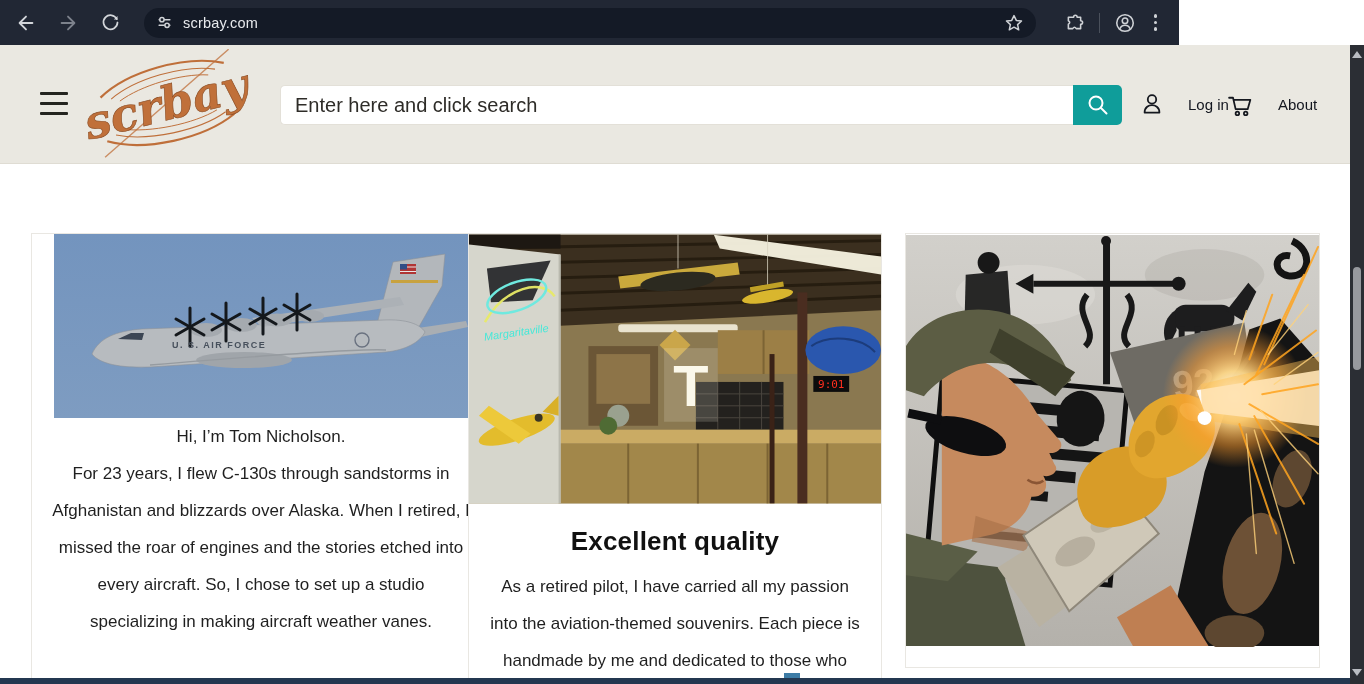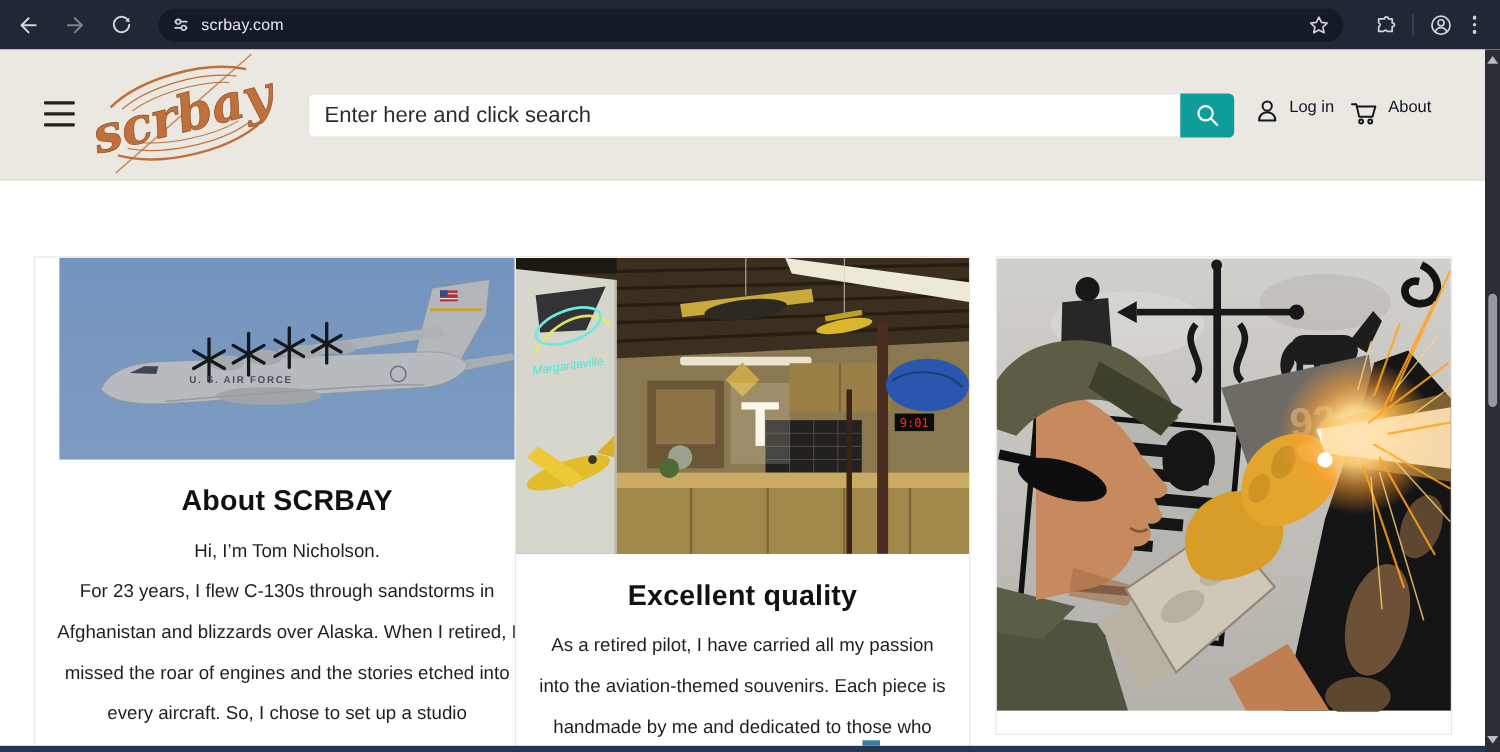--- a/index.html
+++ b/index.html
@@ -3,21 +3,21 @@
 <meta charset="utf-8">
 <style>
   * { margin:0; padding:0; box-sizing:border-box; }
   html,body { width:1364px; height:684px; }
   body {
     position:relative; overflow:hidden; background:#ffffff;
     font-family:"Liberation Sans", sans-serif;
   }
   
   .chrome {
-    position:absolute; top:0; left:0; width:1364px; height:45px;
+    position:absolute; top:0; left:0; width:1179px; height:45px;
     background:#212734; display:flex; align-items:center; padding:0 10px; gap:10px;
   }
   .chrome-btn {
     width:32px; height:32px; border-radius:50%; flex:0 0 auto;
     display:flex; align-items:center; justify-content:center; cursor:pointer;
   }
   .addr {
     flex:1 1 auto; height:30px; margin:0 8px 0 8px; max-width:1100px;
     background:#141a26; border-radius:15px; display:flex; align-items:center; padding:0 12px;
   }
@@ -43,21 +43,21 @@
     background:#ffffff; padding:0 14px; font-size:20px; color:#222;
     font-family:Liberation Sans, sans-serif; outline:none;
   }
   .search-input::placeholder { color:#2e2c28; opacity:1; }
   .search-btn {
     position:absolute; left:1073px; top:40px; width:49px; height:40px;
     background:#0f9d9a; border:none; border-radius:0 5px 5px 0;
     display:flex; align-items:center; justify-content:center; cursor:pointer;
   }
   .hdr-link {
-    position:absolute; top:44px; height:30px; display:flex; align-items:flex-start; gap:8px;
+    position:absolute; top:44px; height:30px; display:flex; align-items:center; gap:24px;
     color:#13161f; font-size:15px; cursor:pointer;
   }
   .hdr-login { left:1140px; }
   .hdr-cart  { left:1227px; }
 
   
   .card { position:absolute; background:#fff; border:1px solid #e9e7e2; overflow:hidden; }
   .card-about   { left:31px;  top:233px; width:460px; height:446px; border-bottom:none; }
   .card-quality { left:468px; top:233px; width:414px; height:446px; border-bottom:none; }
   .card-craft   { left:905px; top:233px; width:415px; height:435px; }
@@ -230,21 +230,20 @@
           <line x1="230" y1="71" x2="256" y2="86"></line>
           <line x1="230" y1="86" x2="256" y2="71"></line>
       </g>
 
       <ellipse cx="190" cy="126" rx="48" ry="8" fill="#a0a5aa"></ellipse>
       <path d="M96 131 C180 124 300 114 332 116" stroke="#969ba0" stroke-width="1.4" fill="none"></path>
       <circle cx="308" cy="106" r="7" fill="none" stroke="#6a7280" stroke-width="1.4"></circle>
       <text x="118" y="114" font-size="9" letter-spacing="1.5" fill="#47505c" font-weight="bold">U. S. AIR FORCE</text>
     </g>
   </svg>
-  <h2>About SCRBAY</h2>
   <p>Hi, I’m Tom Nicholson.
 For 23 years, I flew C-130s through sandstorms in Afghanistan and blizzards over Alaska. When I retired, I missed the roar of engines and the stories etched into every aircraft. So, I chose to set up a studio specializing in making aircraft weather vanes.</p>
 </div>
 
 <div class="card card-quality">
   <svg class="photo" viewBox="0 0 414 270" height="270" aria-label="Workshop filled with model airplanes, neon signs and cabinets">
     <rect width="414" height="270" fill="#8a7850"></rect>
 
     <polygon points="0,0 414,0 414,76 0,96" fill="#3b2f1f"></polygon>
     <g stroke="#261d10" stroke-width="3">

